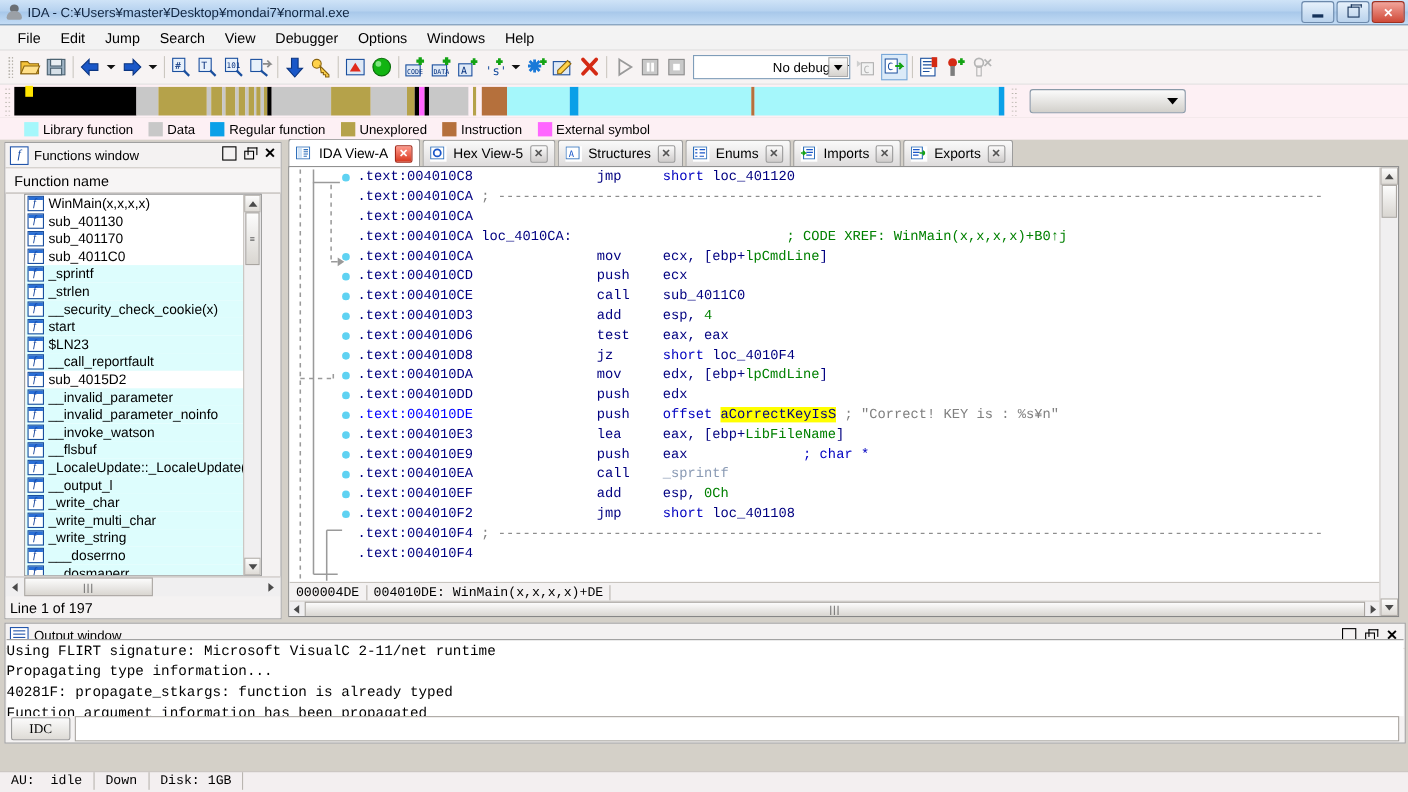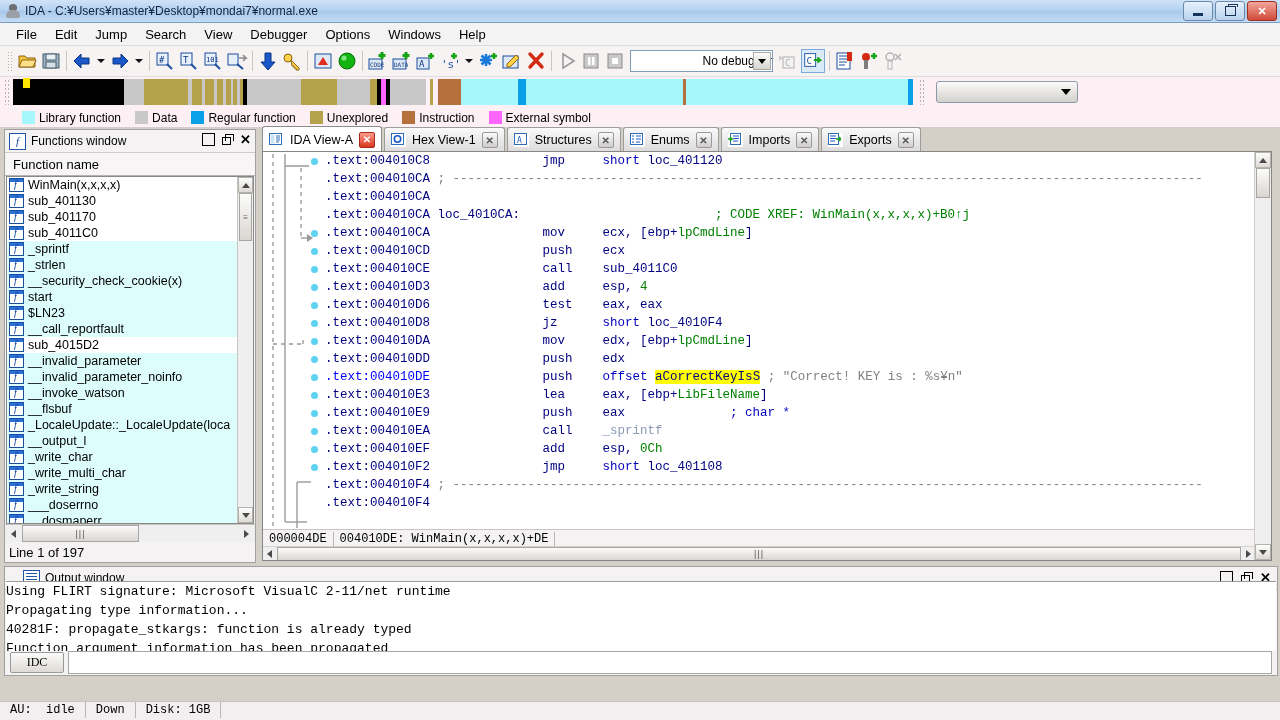--- a/index.html
+++ b/index.html
@@ -104,21 +104,21 @@
     font-family:"Liberation Serif",serif;font-size:11px;margin-right:5px;flex:none;}
   #funcwin .capt .t{font-size:12px;color:#000;}
   #funcwin .capt .btns{position:absolute;right:4px;top:3px;display:flex;gap:7px;align-items:center;}
   .capbtn{width:11px;height:11px;position:relative;}
   .capbtn.maxb{border:1.5px solid #000;}
   .capbtn.resb:before{content:"";position:absolute;left:0;bottom:0;width:7px;height:6px;border:1.5px solid #000;}
   .capbtn.resb:after{content:"";position:absolute;left:3px;top:0;width:7px;height:6px;border:1.5px solid #000;border-bottom:none;}
   .capbtn.clsb{font-size:13px;line-height:11px;text-align:center;color:#000;font-weight:bold;}
   #funcwin .colhdr{height:22px;border-bottom:1px solid #b6b2ad;background:#f7f5f5;
     display:flex;align-items:center;padding-left:8px;font-size:13px;color:#000;}
-  #funclistwrap{flex:1;position:relative;overflow:hidden;background:#fff;border:1px solid #888;margin:0 1px;}
+  #funclistwrap{flex:1;position:relative;overflow:hidden;background:#fff;border:1px solid #888;margin:0 17px;}
   #funclist{position:absolute;left:0;top:0;right:15px;bottom:0;overflow:hidden;background:#fff;}
   .frow{height:16px;display:flex;align-items:center;font-size:12.5px;color:#000;white-space:nowrap;}
   .frow .fico{width:13px;height:12px;margin:0 4px 0 2px;flex:none;position:relative;
     background:linear-gradient(to bottom,#2a6fd6 0 3px,#ffffff 3px 12px);border:1px solid #1b4f9e;}
   .frow .fico:after{content:"f";position:absolute;left:4px;top:0px;font-family:"Liberation Serif",serif;
     font-style:italic;font-size:10px;color:#10409a;line-height:12px;}
   .frow.lib{background:#ddfdfd;}
   .vscroll{position:absolute;right:0;top:0;width:15px;bottom:0;background:#f0eff0;border-left:1px solid #c8c4bf;}
   .vscroll .ar{height:14px;display:flex;align-items:center;justify-content:center;
     background:linear-gradient(to bottom,#fdfdfd,#dedbd6);border:1px solid #b5b1ac;}
@@ -180,21 +180,21 @@
     display:flex;align-items:center;border-top:1px solid #d5d2cd;}
   #codehscroll .ar{width:13px;height:12px;display:flex;align-items:center;justify-content:center;}
   #codehscroll .hthumb{flex:1;height:12px;margin:0 1px;
     background:linear-gradient(to bottom,#fcfcfc,#d9d6d1);border:1px solid #a9a5a0;
     display:flex;align-items:center;justify-content:center;font-size:9px;color:#555;letter-spacing:1px;}
   #codevscroll{position:absolute;right:0;top:0;width:16px;bottom:0;background:#f0eff0;border-left:1px solid #d0ccc7;}
 
   
   #outwin{position:absolute;left:4px;top:566px;width:1272px;height:108px;
     background:#f4f2f2;border:1px solid #a0a0a0;}
-  #outwin .capt{height:22px;display:flex;align-items:center;padding-left:18px;position:relative;
+  #outwin .capt{height:22px;display:flex;align-items:center;padding-left:4px;position:relative;
     border-bottom:1px solid #cfcbc6;}
   #outwin .capt .ico{width:15px;height:15px;border:1px solid #2255aa;background:#fff;margin-right:5px;
     position:relative;flex:none;}
   #outwin .capt .ico:before{content:"";position:absolute;left:2px;top:2px;right:2px;height:1px;
     background:#2255aa;box-shadow:0 3px 0 #2255aa,0 6px 0 #2255aa,0 9px 0 #2255aa;}
   #outtext{position:absolute;left:1px;top:23px;right:1px;bottom:24px;background:#fff;
     border-top:1px solid #9a9a9a;overflow:hidden;
     font-family:"Liberation Mono",monospace;font-size:13px;line-height:19px;color:#000;}
   #outtext .ol{height:19px;white-space:pre;}
   #outbottom{position:absolute;left:1px;right:1px;bottom:1px;height:23px;display:flex;align-items:center;}
@@ -631,21 +631,21 @@
               <path d="M7 3h4M7 5h4M7 7h4M7 9h3" stroke="#2f6fba"></path>
             </svg></span>
           <span>IDA View-A</span>
           <span class="x">✕</span>
         </div>
         <div class="tab">
           <span class="tico" style="border: none;"><svg width="13" height="12" viewBox="0 0 13 12">
               <rect x="0.5" y="0.5" width="12" height="11" fill="#fff" stroke="#2f6fba"></rect>
               <circle cx="6.5" cy="6" r="3.2" fill="none" stroke="#1a57c8" stroke-width="1.6"></circle>
             </svg></span>
-          <span>Hex View-1</span>
+          <span>Hex View-5</span>
           <span class="x">✕</span>
         </div>
         <div class="tab">
           <span class="tico" style="border: none;"><svg width="13" height="12" viewBox="0 0 13 12">
               <rect x="0.5" y="0.5" width="12" height="11" fill="#fff" stroke="#2f6fba"></rect>
               <text x="3" y="9.5" font-size="8" fill="#1a57c8" font-family="monospace">A</text>
             </svg></span>
           <span>Structures</span>
           <span class="x">✕</span>
         </div>

